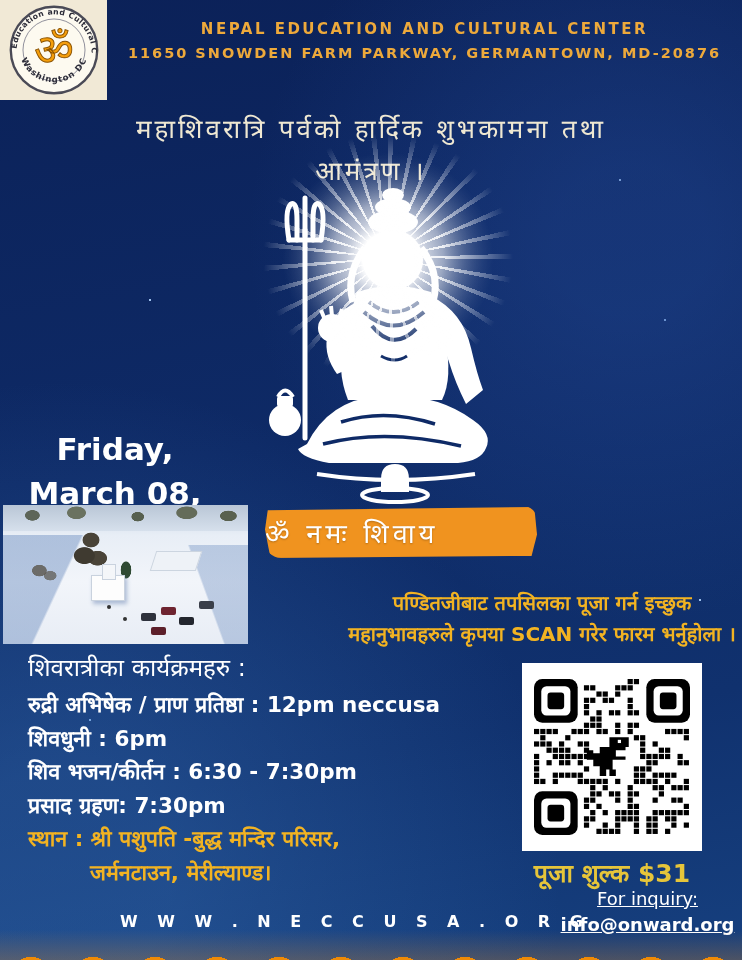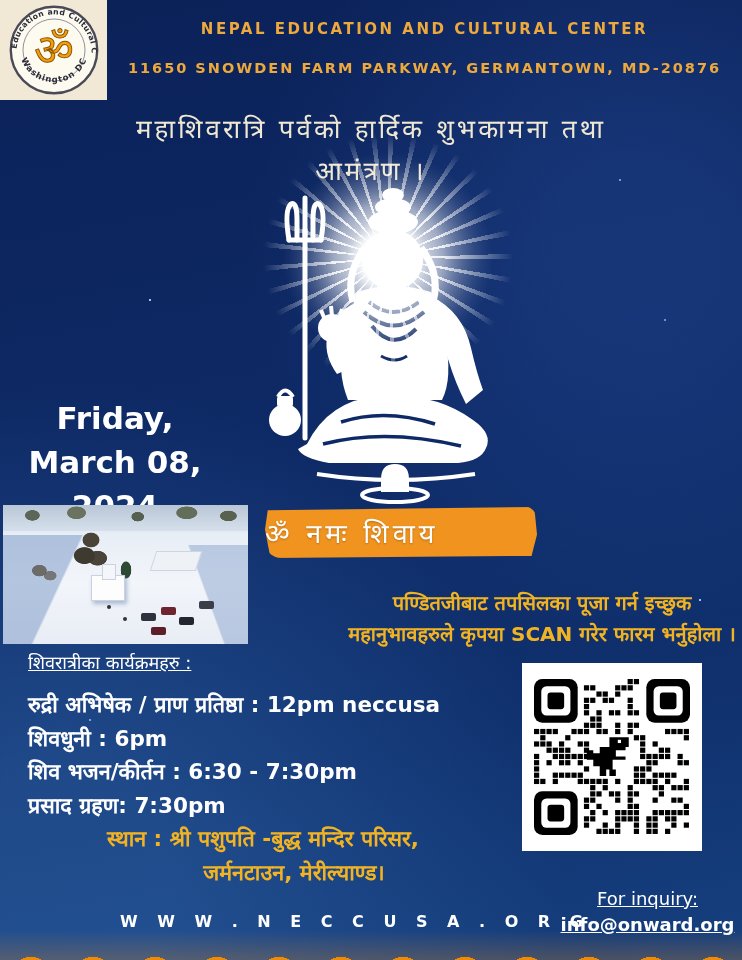--- a/index.html
+++ b/index.html
@@ -17,35 +17,35 @@
       radial-gradient(2px 2px at 420px 640px, #7ea9dd 50%, transparent 51%),
       linear-gradient(170deg,#0b2158 0%,#0e2a66 45%,#10316e 75%,#16407f 100%);
     font-family:"DejaVu Sans","Liberation Sans",sans-serif;
   }
   
   .logo-box{position:absolute;left:0;top:0;width:107px;height:100px;background:#f1e9d6;
     display:flex;align-items:center;justify-content:center;}
   .header-text{position:absolute;left:107px;right:0;top:20px;text-align:center;color:#eda93b;
     font-weight:bold;}
   .header-text .org{font-size:15px;letter-spacing:2.5px;}
-  .header-text .addr{font-size:14.5px;letter-spacing:2px;margin-top:22px;}
+  .header-text .addr{font-size:14.5px;letter-spacing:2px;margin-top:7px;}
   
   .title{position:absolute;left:0;right:0;top:108px;text-align:center;color:#efe8d2;
     font-size:26px;letter-spacing:3px;line-height:42px;}
   
   .shiva-wrap{position:absolute;left:240px;top:186px;width:280px;height:325px;}
   .glow{position:absolute;left:18px;top:-58px;width:260px;height:260px;border-radius:50%;
     background:
       radial-gradient(circle,#ffffff 0 14%, rgba(255,255,255,.75) 22%, rgba(255,255,255,0) 58%),
       repeating-conic-gradient(rgba(255,255,255,.85) 0deg 2.5deg, rgba(255,255,255,0) 2.5deg 11deg);
     -webkit-mask:radial-gradient(circle,#000 0 30%,transparent 68%);
     mask:radial-gradient(circle,#000 0 30%,transparent 68%);
     z-index:3;}
   
-  .date-block{position:absolute;left:0;top:396px;width:230px;text-align:center;color:#fff;
+  .date-block{position:absolute;left:0;top:427px;width:230px;text-align:center;color:#fff;
     font-weight:bold;font-size:31px;line-height:44px;}
   
   .photo{position:absolute;left:3px;top:505px;width:245px;height:139px;overflow:hidden;
     background:linear-gradient(180deg,#ccd9e8 0%,#e8eef6 22%,#f2f5fa 55%,#e8edf5 100%);}
   .photo .treeline{position:absolute;left:0;top:0;width:100%;height:26px;
     background:
       radial-gradient(14px 10px at 12% 40%, #5d6558 0 50%, transparent 55%),
       radial-gradient(18px 12px at 30% 30%, #6a7260 0 50%, transparent 55%),
       radial-gradient(12px 9px at 55% 45%, #57604f 0 50%, transparent 55%),
       radial-gradient(20px 12px at 75% 30%, #646c5a 0 50%, transparent 55%),
@@ -77,24 +77,24 @@
   
   .banner{position:absolute;left:265px;top:506px;width:272px;height:52px;background:#f0931f;
     border-radius:8px 14px 10px 16px;
     clip-path:polygon(1% 8%, 99% 2%, 100% 55%, 98% 96%, 2% 100%, 0 45%);
     display:flex;align-items:center;justify-content:flex-start;}
   .banner .mantra{color:#fff;font-size:27px;letter-spacing:4px;text-shadow:0 1px 2px rgba(0,0,0,.25);}
   
   .scan-note{position:absolute;left:346px;top:588px;width:392px;text-align:center;
     color:#f2b322;font-weight:bold;font-size:20px;line-height:31px;}
   
-  .sched-head{position:absolute;left:28px;top:650px;color:#fff;font-size:18px;text-decoration:underline;}
+  .sched-head{position:absolute;left:28px;top:650px;color:#fff;font-size:24px;}
   .sched{position:absolute;left:28px;top:688px;width:470px;color:#fff;font-weight:bold;
     font-size:21.5px;line-height:33.5px;}
-  .sched .yellow{color:#f2b322;text-align:center;}
+  .sched .yellow{color:#f2b322;}
   .sched .indent{padding-left:62px;}
   
   .qr-box{position:absolute;left:522px;top:663px;width:180px;height:188px;background:#fff;
     display:flex;align-items:center;justify-content:center;}
   .qr-caption{position:absolute;left:502px;top:855px;width:220px;text-align:center;
     color:#e6c53a;font-weight:bold;font-size:25px;}
   
   .site{position:absolute;left:120px;right:100px;top:912px;color:#fff;
     font-weight:bold;font-size:16px;letter-spacing:7px;}
   .inquiry{position:absolute;left:560px;top:888px;width:175px;text-align:center;color:#fff;text-decoration:underline;}
@@ -429,20 +429,21 @@
           <rect x="66" y="144" width="5" height="5"></rect>
           <rect x="72" y="144" width="5" height="5"></rect>
           <rect x="78" y="144" width="5" height="5"></rect>
           <rect x="96" y="144" width="5" height="5"></rect>
           <rect x="108" y="144" width="5" height="5"></rect>
           <rect x="114" y="144" width="5" height="5"></rect>
           <rect x="126" y="144" width="5" height="5"></rect>
         </g>
       </svg>
   </div>
+  <div class="qr-caption">पूजा शुल्क $31</div>
 
   <div class="site">W W W . N E C C U S A . O R G</div>
   <div class="inquiry">
     <div class="lbl">For inquiry:</div>
     <div class="mail">info@onward.org</div>
   </div>
 
   <div class="flowers"></div>
 </div>
 

